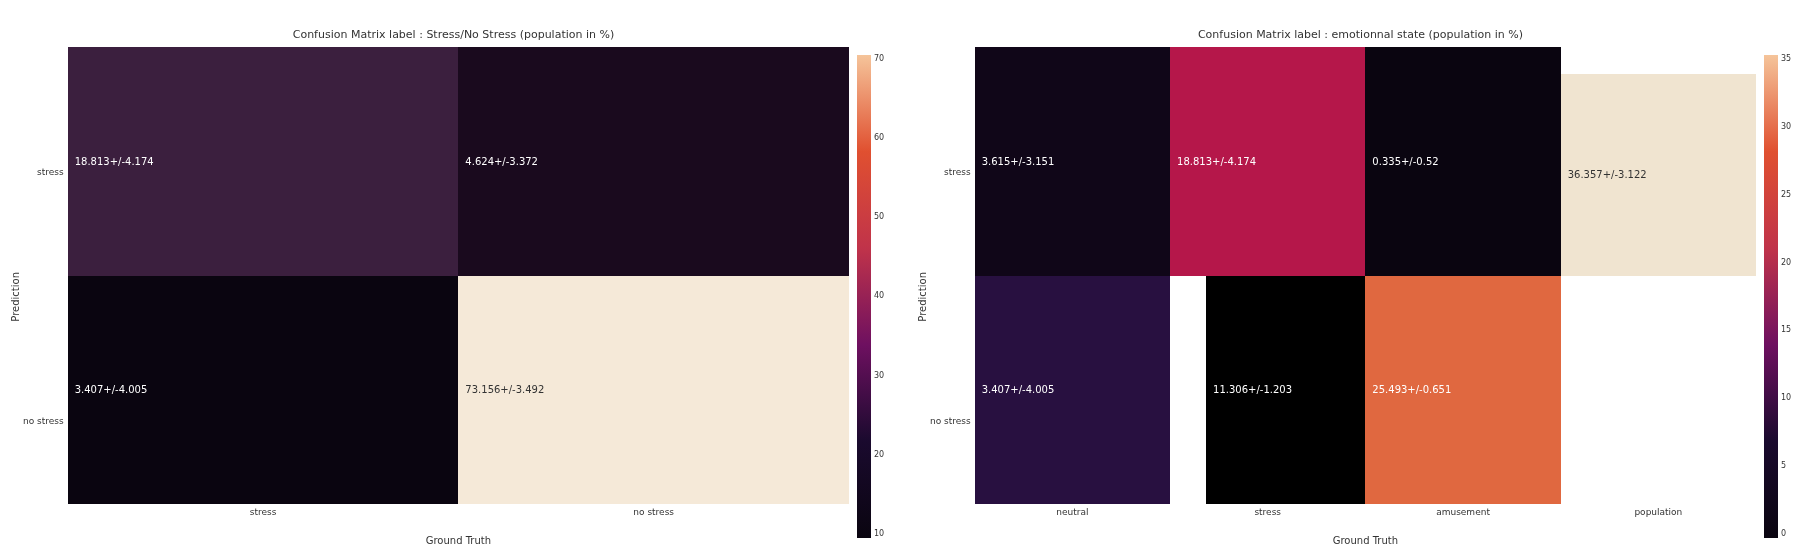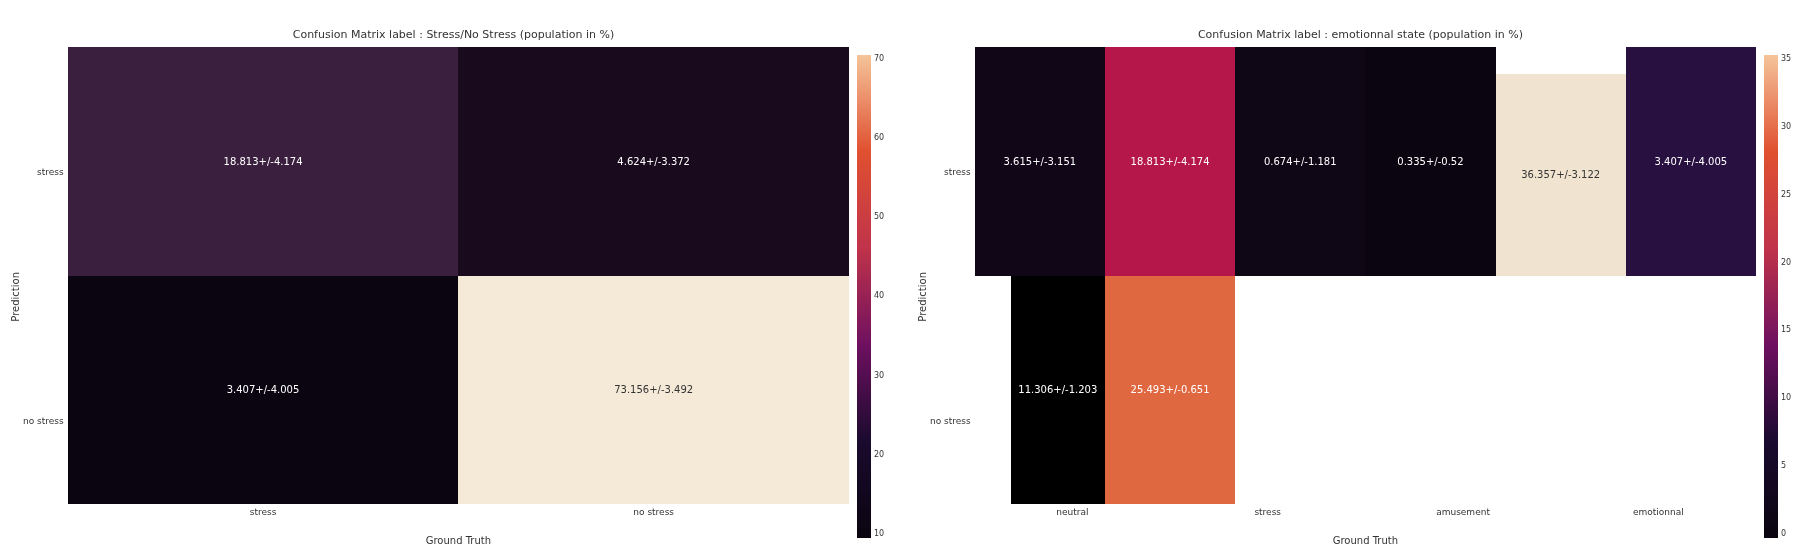--- a/index.html
+++ b/index.html
@@ -58,31 +58,31 @@
     .matrix-grid {
       display: grid;
       flex: 1;
       border: none;
     }
     .matrix-grid-2x2 {
       grid-template-columns: 1fr 1fr;
       grid-template-rows: 1fr 1fr;
     }
     .matrix-grid-2x4 {
-      grid-template-columns: 1fr 1fr 1fr 1fr 1fr 1fr;
+      grid-template-columns: 1fr 1fr 1fr 1fr;
       grid-template-rows: 1fr 1fr;
     }
     .cell {
       display: flex;
       align-items: center;
-      justify-content: center;
       font-size: 10px;
       color: #fff;
       font-weight: normal;
       position: relative;
+      padding-left: 7px;
     }
     .cell-text {
       color: #fff;
       font-size: 10px;
       text-align: center;
     }
     .cell-text-dark {
       color: #333;
       font-size: 10px;
       text-align: center;
@@ -235,23 +235,20 @@
 
       <div class="matrix-and-x">
         <div class="matrix-grid matrix-grid-2x4" style="flex:1;">
 
           <div class="cell" style="background:#100618;">
             <span class="cell-text">3.615+/-3.151</span>
           </div>
           <div class="cell" style="background:#b5174a;">
             <span class="cell-text">18.813+/-4.174</span>
           </div>
-          <div class="cell" style="background:#0f0616;">
-            <span class="cell-text">0.674+/-1.181</span>
-          </div>
           <div class="cell" style="background:#0a0510;">
             <span class="cell-text">0.335+/-0.52</span>
           </div>
 
           <div class="cell" style="background:#f0e4d0;margin-top:27px;">
             <span class="cell-text-dark">36.357+/-3.122</span>
           </div>
           <div class="cell" style="background:#281040;">
             <span class="cell-text">3.407+/-4.005</span>
           </div>
@@ -261,21 +258,21 @@
           <div class="cell" style="background:#e06840;">
             <span class="cell-text">25.493+/-0.651</span>
           </div>
         </div>
 
         <div class="x-axis">
           <div class="x-tick-row">
             <div class="x-tick-label">neutral</div>
             <div class="x-tick-label">stress</div>
             <div class="x-tick-label">amusement</div>
-            <div class="x-tick-label">emotionnal</div>
+            <div class="x-tick-label">population</div>
           </div>
           <div class="x-axis-label">Ground Truth</div>
         </div>
       </div>
 
       <div class="colorbar">
         <div class="colorbar-inner">
           <div class="colorbar-gradient" style="background: linear-gradient(to bottom, #f5c49a, #e05030, #c0334a, #6e1060, #1a0a2e, #0a0510); width:14px; height:100%;"></div>
           <div class="colorbar-ticks">
             <span class="colorbar-tick">35</span>

